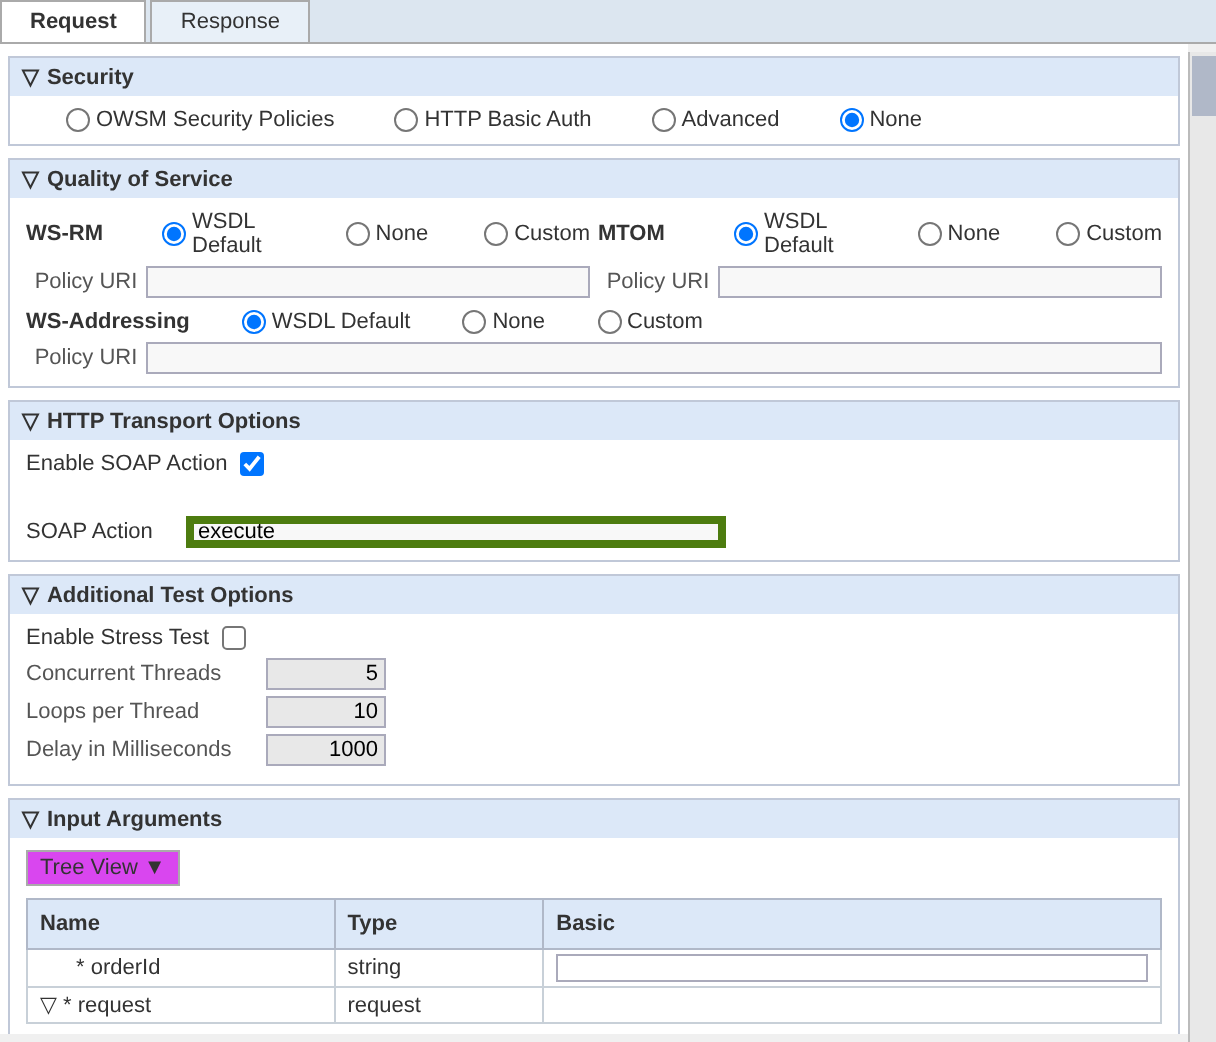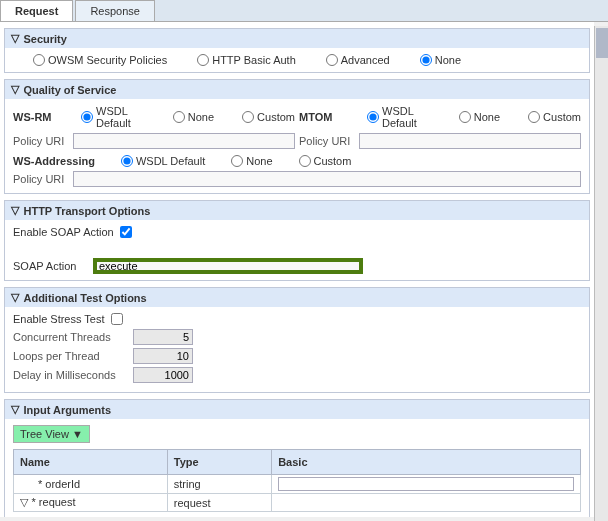--- a/index.html
+++ b/index.html
@@ -78,20 +78,21 @@
     }
     .policy-row {
       display: flex;
       align-items: center;
       margin-bottom: 2px;
     }
     .policy-label {
       min-width: 60px;
       font-size: 11px;
       color: #555;
+      text-align: center;
     }
     .policy-input {
       flex: 1;
       height: 16px;
       border: 1px solid #aab;
       background: #f8f8f8;
       font-size: 10px;
     }
     .two-col {
       display: flex;
@@ -156,21 +157,21 @@
       display: flex;
       align-items: center;
       gap: 4px;
       margin-bottom: 6px;
     }
     .tree-view-btn {
       display: flex;
       align-items: center;
       gap: 3px;
       border: 1px solid #aaa;
-      background: #86efac;
+      background: #d946ef;
       padding: 2px 6px;
       cursor: pointer;
       font-size: 11px;
     }
     .tree-table {
       width: 100%;
       border-collapse: collapse;
       font-size: 11px;
     }
     .tree-table th {

